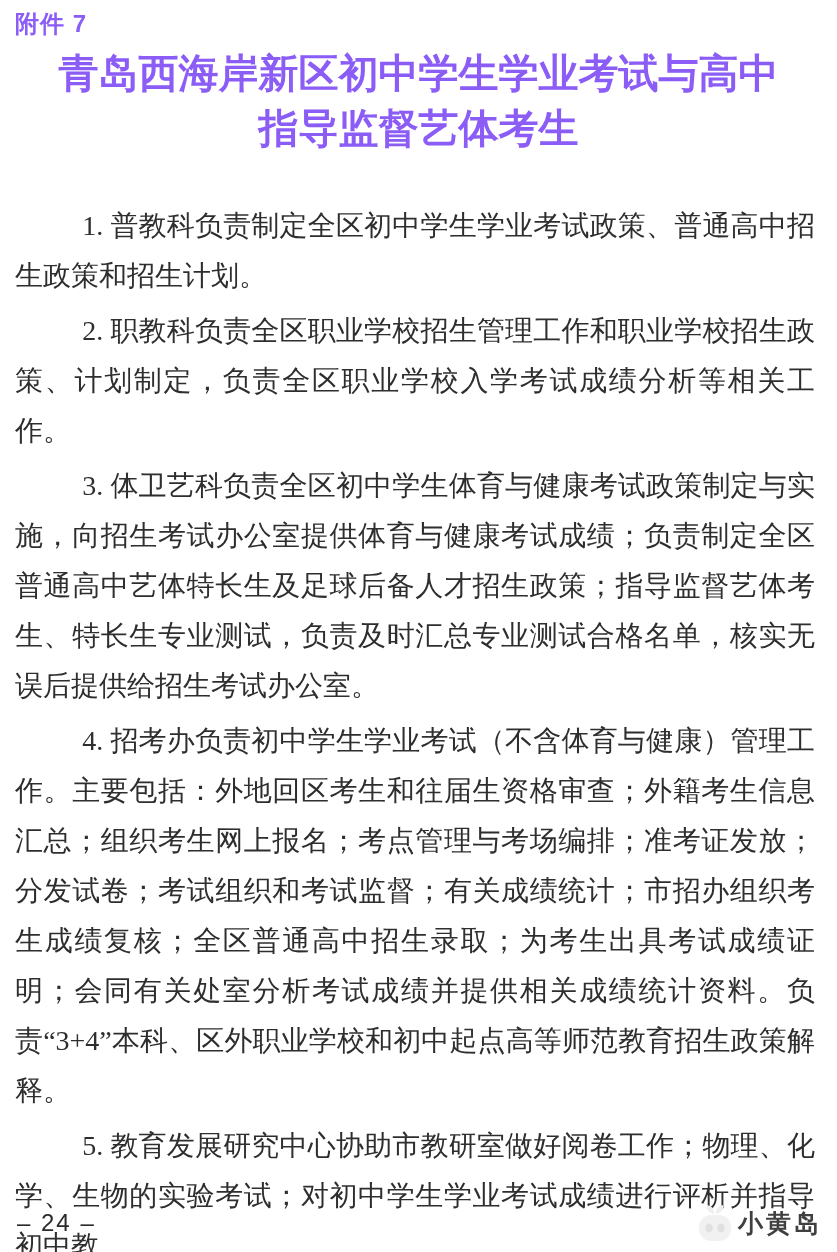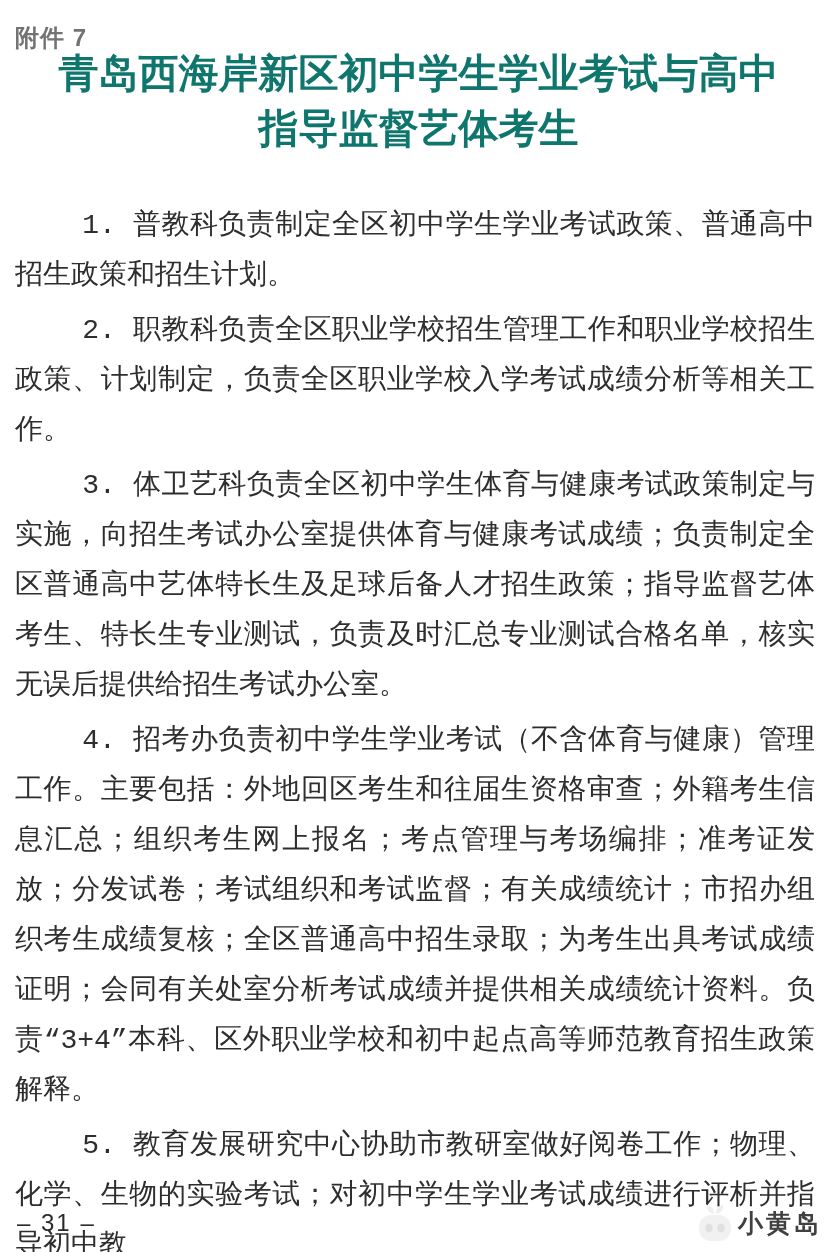--- a/index.html
+++ b/index.html
@@ -15,51 +15,49 @@
     overflow: hidden;
     font-family: "Liberation Serif", "DejaVu Serif", serif;
   }
   .attachment-label {
     position: absolute;
     left: 15px;
     top: 8px;
     font-family: "Liberation Sans", "DejaVu Sans", sans-serif;
     font-size: 24px;
     font-weight: 600;
-    color: #737373;
+    color: #8b5cf6;
     letter-spacing: 1px;
-    margin-top: 14px;
   }
   .doc-title {
     position: absolute;
     top: 46px;
     left: 0;
     right: 0;
     margin: 0;
     text-align: center;
     font-size: 40px;
     line-height: 55px;
     font-weight: 700;
-    color: #0f766e;
+    color: #8b5cf6;
     letter-spacing: 0px;
   }
   .content {
     position: absolute;
     top: 201px;
     left: 15px;
     right: 14px;
     font-size: 28px;
     line-height: 50px;
     color: #2e2e2e;
     text-align: justify;
   }
   .content p {
     margin: 0 8px 5px 0;
     text-indent: 2.4em;
-    font-family: Liberation Mono, monospace;
   }
   .page-number {
     position: absolute;
     left: 17px;
     bottom: 15px;
     font-family: "Liberation Sans", "DejaVu Sans", sans-serif;
     font-size: 24px;
     color: #2a2a2a;
     letter-spacing: 2px;
   }
@@ -93,21 +91,21 @@
   </h1>
 
   <div class="content">
     <p>1. 普教科负责制定全区初中学生学业考试政策、普通高中招生政策和招生计划。</p>
     <p>2. 职教科负责全区职业学校招生管理工作和职业学校招生政策、计划制定，负责全区职业学校入学考试成绩分析等相关工作。</p>
     <p>3. 体卫艺科负责全区初中学生体育与健康考试政策制定与实施，向招生考试办公室提供体育与健康考试成绩；负责制定全区普通高中艺体特长生及足球后备人才招生政策；指导监督艺体考生、特长生专业测试，负责及时汇总专业测试合格名单，核实无误后提供给招生考试办公室。</p>
     <p>4. 招考办负责初中学生学业考试（不含体育与健康）管理工作。主要包括：外地回区考生和往届生资格审查；外籍考生信息汇总；组织考生网上报名；考点管理与考场编排；准考证发放；分发试卷；考试组织和考试监督；有关成绩统计；市招办组织考生成绩复核；全区普通高中招生录取；为考生出具考试成绩证明；会同有关处室分析考试成绩并提供相关成绩统计资料。负责“3+4”本科、区外职业学校和初中起点高等师范教育招生政策解释。</p>
     <p>5. 教育发展研究中心协助市教研室做好阅卷工作；物理、化学、生物的实验考试；对初中学生学业考试成绩进行评析并指导初中教</p>
   </div>
 
-  <div class="page-number">– 31 –</div>
+  <div class="page-number">– 24 –</div>
 
   <div class="watermark">
     <span>
       <svg width="34" height="38" viewBox="0 0 34 38" xmlns="http://www.w3.org/2000/svg">
 
         <path d="M16 10 C11 9 8 5 9 1 C14 2 16 5 16 10 Z" fill="#efefef"></path>
 
         <path d="M18 10 C23 9 26 5 25 1 C20 2 18 5 18 10 Z" fill="#efefef"></path>
 
         <rect x="1" y="11" width="32" height="26" rx="12" fill="#f1f1f1"></rect>

